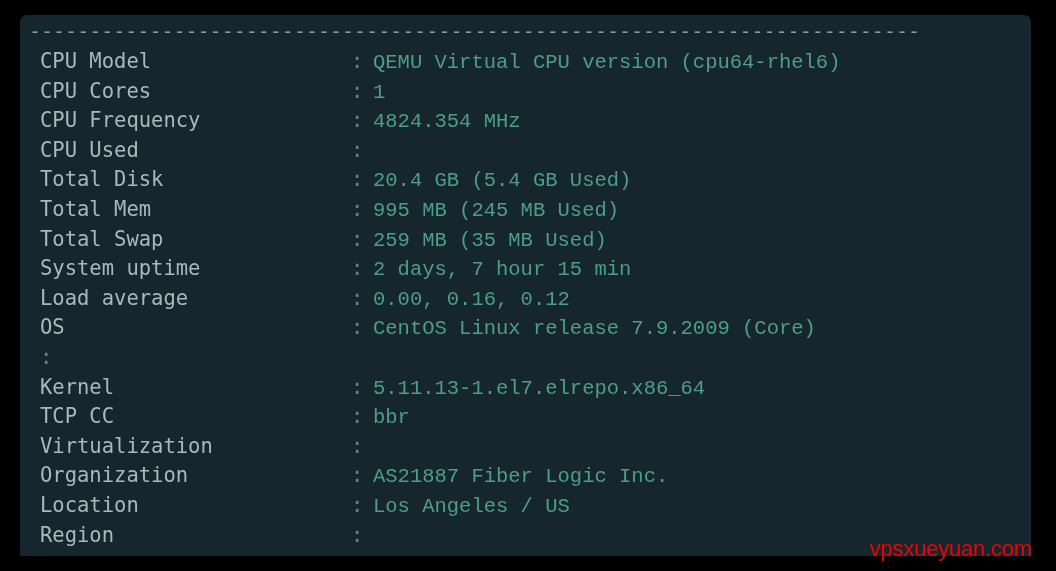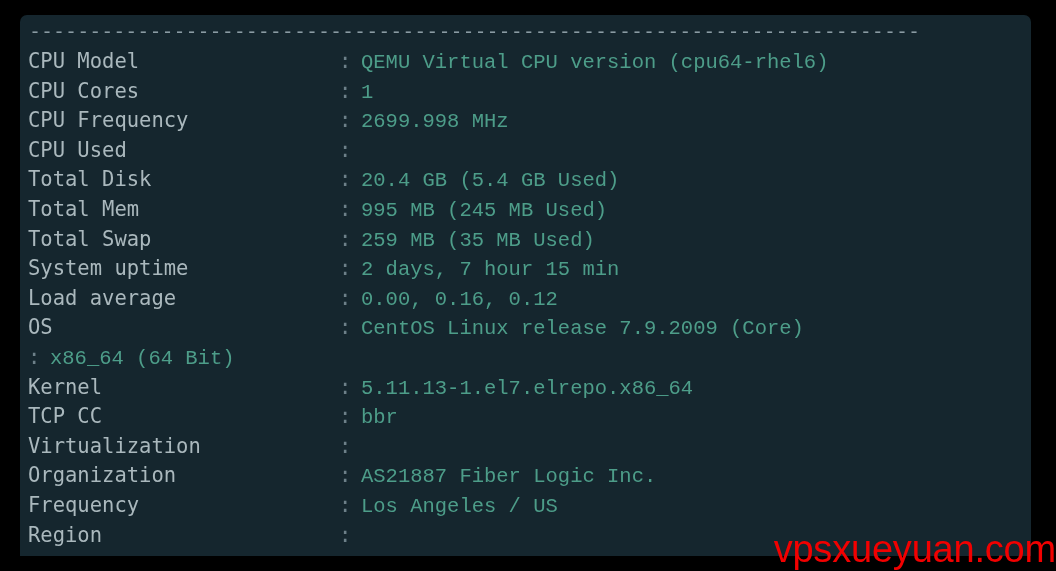--- a/index.html
+++ b/index.html
@@ -37,21 +37,21 @@
     white-space: nowrap;
     overflow: hidden;
     padding-left: 9px;
     height: 20px;
     user-select: none;
   }
   #rule-top { margin-top: 6px; }
 
   #info-rows {
     margin-top: 6px;
-    padding-left: 8px;
+    padding-left: 20px;
   }
 
   .info-row {
     display: flex;
     align-items: baseline;
     height: 29.6px;
     font-size: 20.5px;
     line-height: 29.6px;
     white-space: pre;
   }
@@ -73,55 +73,55 @@
   .info-value {
     color: #4d9d89;
     white-space: pre;
     flex: 1 1 auto;
     overflow: hidden;
     font-family: Liberation Mono, monospace;
   }
 
   #watermark {
     position: absolute;
-    right: 0;
+    right: 24px;
     bottom: 6px;
     color: #f20000;
     font-family: "Liberation Sans", "DejaVu Sans", sans-serif;
-    font-size: 38px;
+    font-size: 22px;
     line-height: 32px;
     font-weight: 400;
     letter-spacing: -0.2px;
     white-space: nowrap;
     z-index: 5;
     user-select: none;
   }
 </style>
 </head>
 <body>
 
 <div id="terminal-panel">
 
   <div class="rule" id="rule-top">--------------------------------------------------------------------------</div>
 
   <div id="info-rows">
       <div class="info-row"><span class="info-label">CPU Model</span><span class="info-colon">:</span><span class="info-value">QEMU Virtual CPU version (cpu64-rhel6)</span></div>
       <div class="info-row"><span class="info-label">CPU Cores</span><span class="info-colon">:</span><span class="info-value">1</span></div>
-      <div class="info-row"><span class="info-label">CPU Frequency</span><span class="info-colon">:</span><span class="info-value">2699.998 MHz</span></div>
+      <div class="info-row"><span class="info-label">CPU Frequency</span><span class="info-colon">:</span><span class="info-value">4824.354 MHz</span></div>
       <div class="info-row"><span class="info-label">CPU Used</span><span class="info-colon">:</span></div>
       <div class="info-row"><span class="info-label">Total Disk</span><span class="info-colon">:</span><span class="info-value">20.4 GB (5.4 GB Used)</span></div>
       <div class="info-row"><span class="info-label">Total Mem</span><span class="info-colon">:</span><span class="info-value">995 MB (245 MB Used)</span></div>
       <div class="info-row"><span class="info-label">Total Swap</span><span class="info-colon">:</span><span class="info-value">259 MB (35 MB Used)</span></div>
       <div class="info-row"><span class="info-label">System uptime</span><span class="info-colon">:</span><span class="info-value">2 days, 7 hour 15 min</span></div>
       <div class="info-row"><span class="info-label">Load average</span><span class="info-colon">:</span><span class="info-value">0.00, 0.16, 0.12</span></div>
       <div class="info-row"><span class="info-label">OS</span><span class="info-colon">:</span><span class="info-value">CentOS Linux release 7.9.2009 (Core)</span></div>
-      <div class="info-row"><span class="info-colon">:</span><span class="info-value">x86_64 (64 Bit)</span></div>
+      <div class="info-row"><span class="info-colon">:</span></div>
       <div class="info-row"><span class="info-label">Kernel</span><span class="info-colon">:</span><span class="info-value">5.11.13-1.el7.elrepo.x86_64</span></div>
       <div class="info-row"><span class="info-label">TCP CC</span><span class="info-colon">:</span><span class="info-value">bbr</span></div>
       <div class="info-row"><span class="info-label">Virtualization</span><span class="info-colon">:</span></div>
       <div class="info-row"><span class="info-label">Organization</span><span class="info-colon">:</span><span class="info-value">AS21887 Fiber Logic Inc.</span></div>
-      <div class="info-row"><span class="info-label">Frequency</span><span class="info-colon">:</span><span class="info-value">Los Angeles / US</span></div>
+      <div class="info-row"><span class="info-label">Location</span><span class="info-colon">:</span><span class="info-value">Los Angeles / US</span></div>
       <div class="info-row"><span class="info-label">Region</span><span class="info-colon">:</span></div>
     </div>
 
 </div>
 
 <div id="watermark">vpsxueyuan.com</div>
 
 </body></html>

